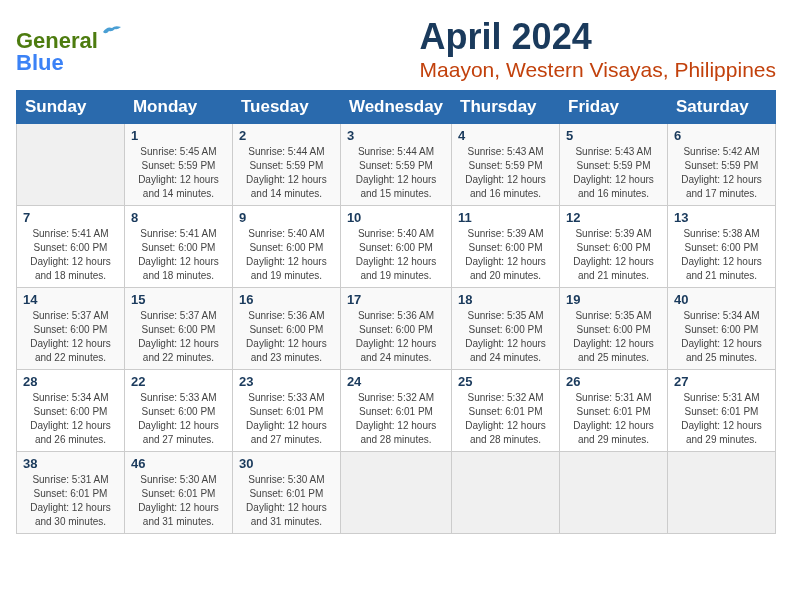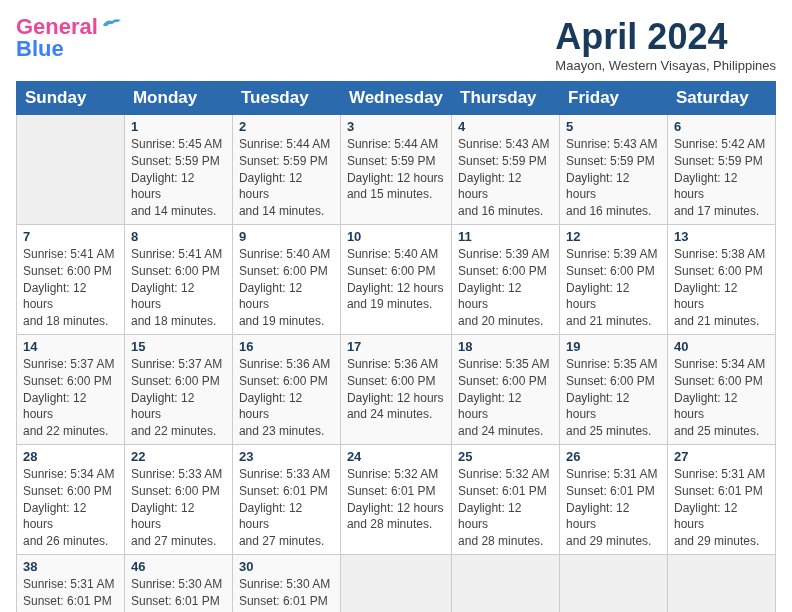--- a/index.html
+++ b/index.html
@@ -28,22 +28,22 @@
     }
     .title-block {
       text-align: left;
     }
     .month-title {
       font-size: 36px;
       font-weight: bold;
       color: #1a3a5c;
     }
     .location-title {
-      font-size: 13px;
-      color: #404040;
+      font-size: 21px;
+      color: #c2410c;
     }
     .calendar {
       width: 100%;
       border-collapse: collapse;
       font-size: 11px;
     }
     .calendar th {
       background: #2a6aad;
       color: #fff;
       text-align: left;
@@ -61,40 +61,41 @@
       color: #333;
     }
     .day-num {
       font-size: 13px;
       font-weight: bold;
       color: #1a3a5c;
       display: block;
       margin-bottom: 2px;
     }
     .day-info {
-      font-size: 12px;
+      font-size: 10px;
       color: #444;
       line-height: 1.4;
+      text-align: center;
     }
     .empty-cell {
       background: #f5f5f5;
     }
     tr:nth-child(even) td { background: #fff; }
     tr:nth-child(odd) td { background: #f9f9f9; }
     .calendar thead tr th { background: #2a6aad; }
   </style>
 </head>
 <body>
 
 <div class="header">
   <div class="logo">
     <div class="logo-wrapper">
       <div>
         <div style="display:flex;align-items:center;gap:3px;">
-          <div style="font-size:22px;font-weight:bold;color:#ec4899;line-height:1;">General</div>
+          <div style="font-size:22px;font-weight:bold;color:#4d7c0f;line-height:1;margin-top:14px;">General</div>
           <svg width="22" height="16" viewBox="0 0 22 16" style="fill:#4a9fd4;margin-top:-4px;">
             <path d="M2,8 Q6,2 11,4 Q14,1 20,3 Q16,6 14,5 Q11,8 8,7 Q5,11 2,8Z"></path>
           </svg>
         </div>
         <div style="font-size:22px;font-weight:bold;color:#3b82f6;line-height:1;">Blue</div>
       </div>
     </div>
   </div>
   <div class="title-block">
     <div class="month-title">April 2024</div>

